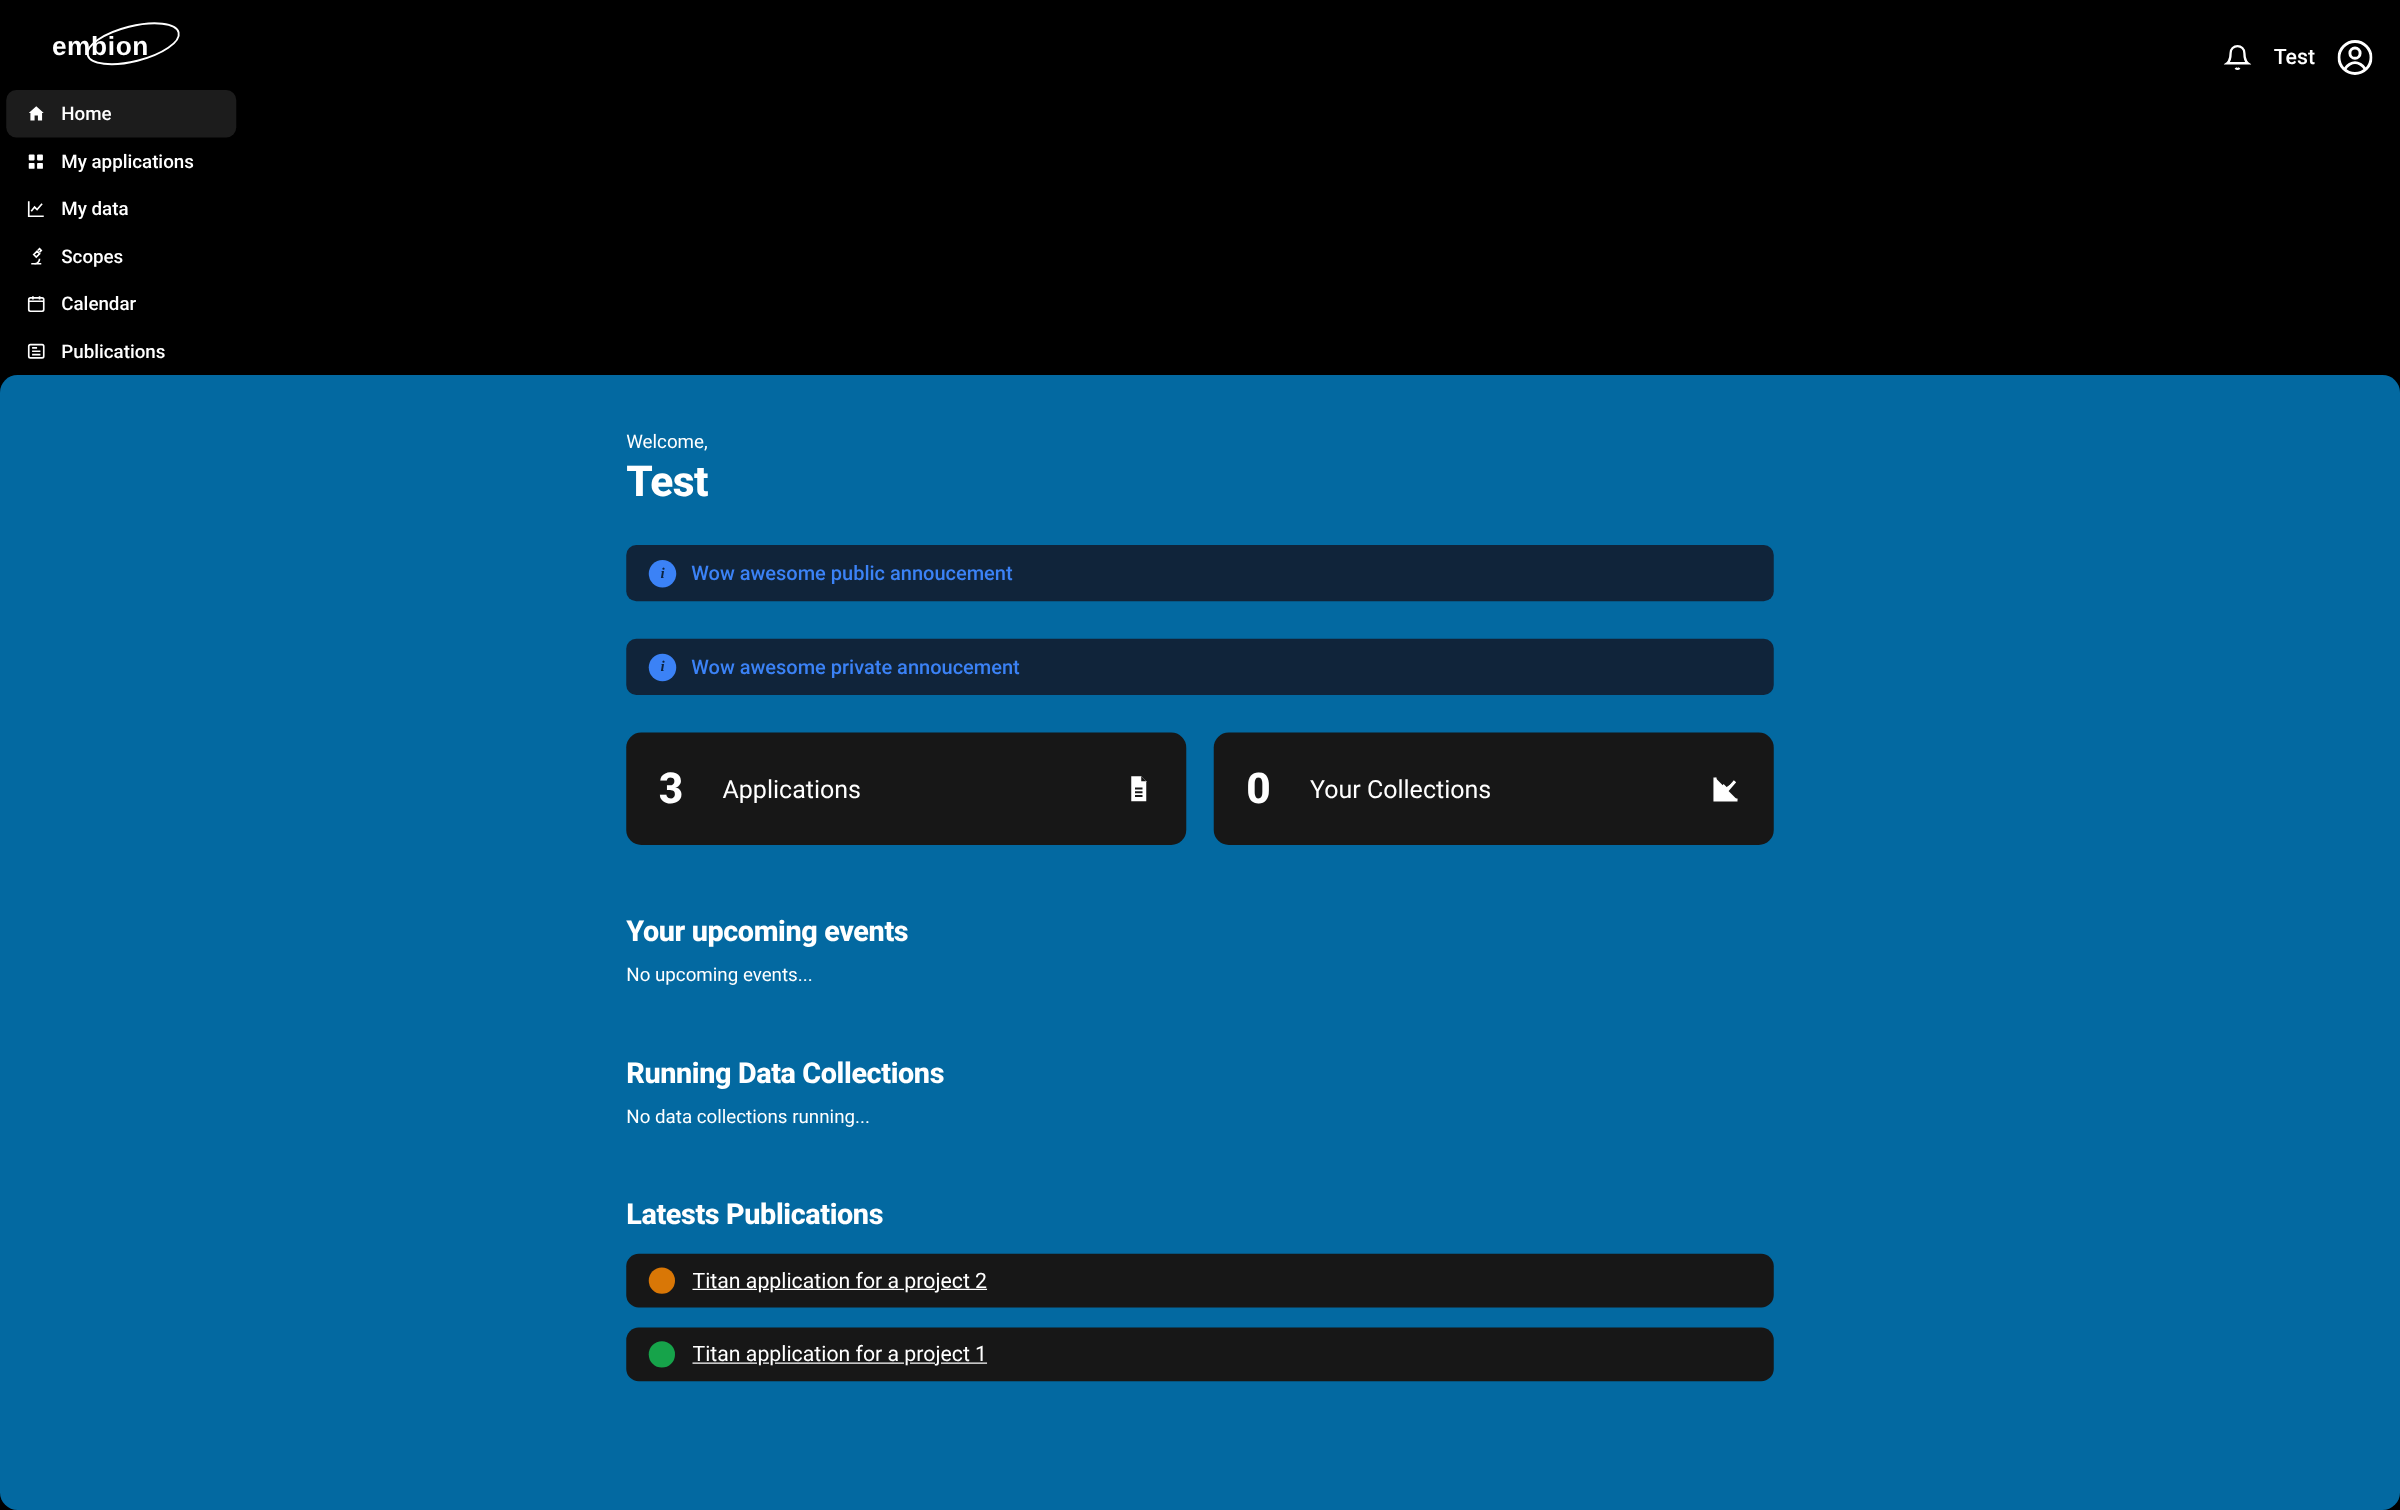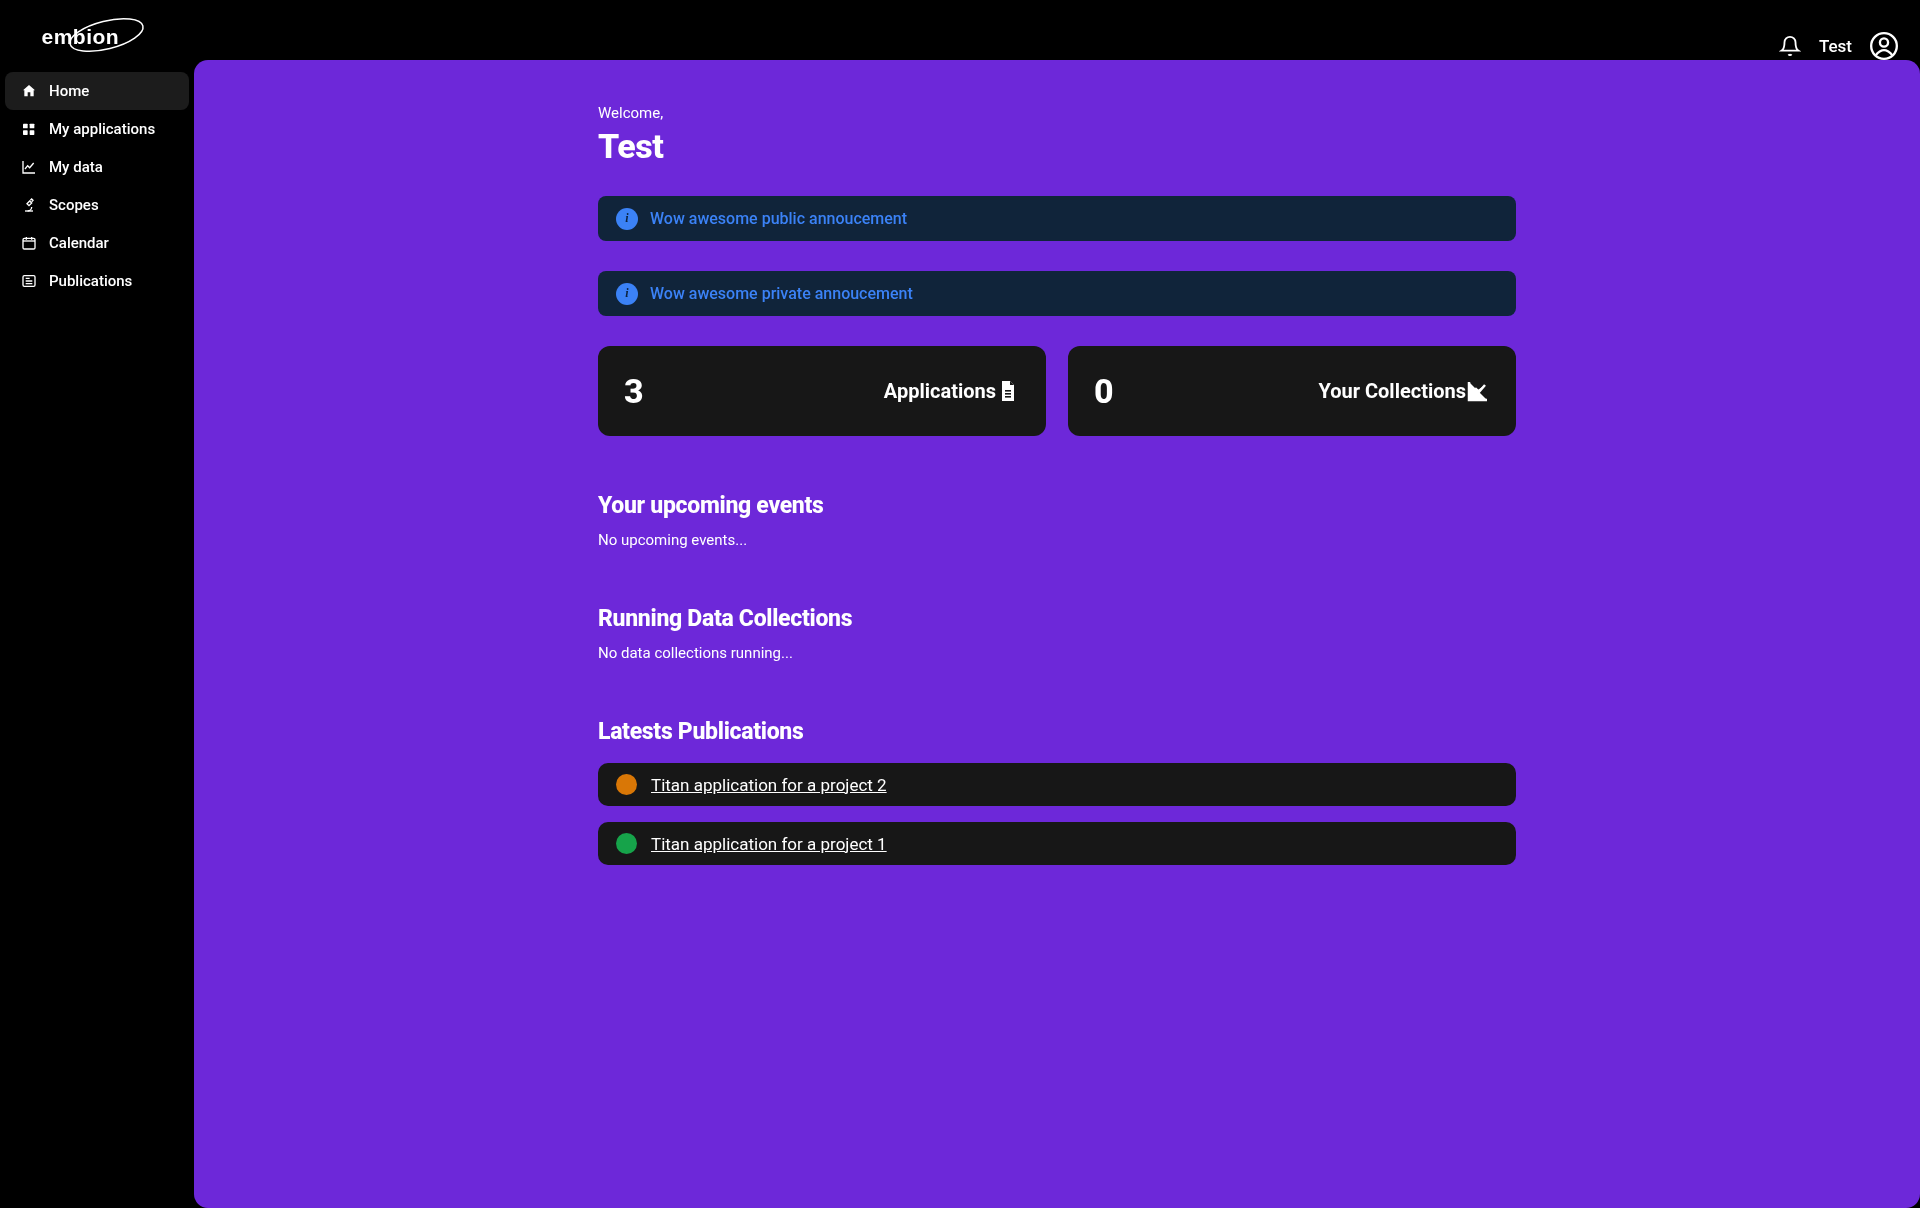--- a/index.html
+++ b/index.html
@@ -58,20 +58,21 @@
     cursor: pointer;
     padding: 0;
     display: inline-flex;
     align-items: center;
   }
 
   
   .body-wrap {
     display: flex;
     height: calc(100% - 60px);
+    flex-direction: column;
   }
   .sidebar {
     width: 194px;
     padding: 12px 5px 0 5px;
     flex-shrink: 0;
   }
   .side-item {
     display: flex;
     align-items: center;
     gap: 12px;
@@ -95,21 +96,21 @@
     stroke-width: 2;
   }
   .side-item .nav-icon-solid {
     fill: #fff;
     stroke: none;
   }
 
   
   .main-panel {
     flex: 1;
-    background: #6d28d9;
+    background: #0369a1;
     border-radius: 14px;
     margin: 0 0 0 0;
     padding: 40px 0 40px 0;
     overflow-y: auto;
   }
   .content {
     max-width: 918px;
     margin: 0 auto;
     padding: 0 0;
   }
@@ -176,24 +177,23 @@
     align-items: center;
     padding: 0 26px;
   }
   .stat-number {
     font-size: 34px;
     font-weight: 800;
     min-width: 45px;
   }
   .stat-label {
     font-size: 20px;
-    font-weight: 700;
-    margin-left: 24px;
+    font-weight: 400;
+    margin-left: 6px;
     flex: 1;
-    text-align: right;
   }
   .stat-icon-wrap {
     width: 24px;
     height: 24px;
   }
   .stat-icon {
     width: 24px;
     height: 24px;
     display: block;
     fill: #fff;

